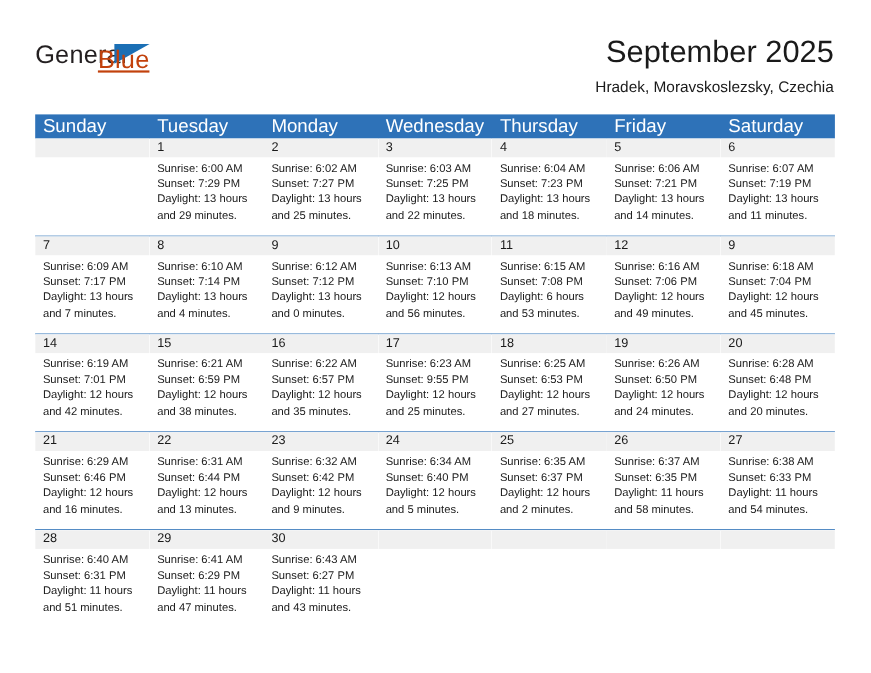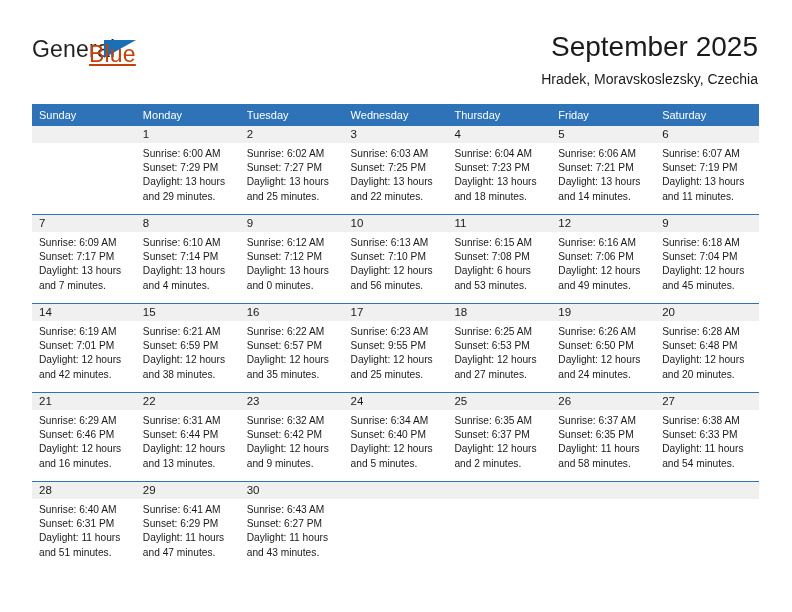--- a/index.html
+++ b/index.html
@@ -95,21 +95,21 @@
     display: flex;
     width: 727px;
     background: #2E72B8;
   }
   .weekday {
     flex: 1 1 0;
     box-sizing: border-box;
     height: 22px;
     line-height: 22px;
     padding-left: 7px;
-    font-size: 11px;
+    font-size: 17px;
     color: #ffffff;
     overflow: hidden;
     white-space: nowrap;
   }
   .week-row {
     display: flex;
     width: 727px;
     border-top: 1.4px solid #2E72B8;
   }
   .week-row.first {
@@ -163,22 +163,22 @@
       <div class="cal-title">September 2025</div>
       <div class="cal-subtitle">Hradek, Moravskoslezsky, Czechia</div>
     </div>
 
   </div>
 
   <div class="calendar">
 
     <div class="weekday-row">
       <div class="weekday">Sunday</div>
+      <div class="weekday">Tuesday</div>
       <div class="weekday">Monday</div>
-      <div class="weekday">Tuesday</div>
       <div class="weekday">Wednesday</div>
       <div class="weekday">Thursday</div>
       <div class="weekday">Friday</div>
       <div class="weekday">Saturday</div>
     </div>
 
     <div class="week-row first">
       <div class="day-cell">
         <div class="day-number"></div>
         <div class="day-info">

